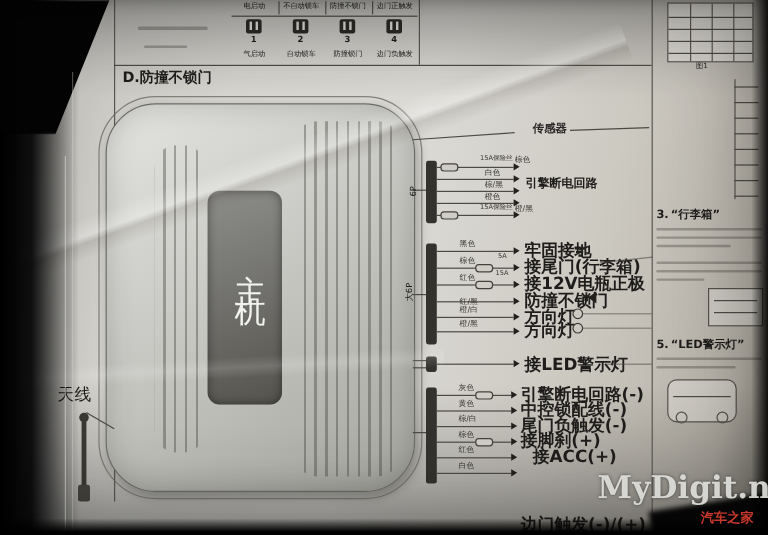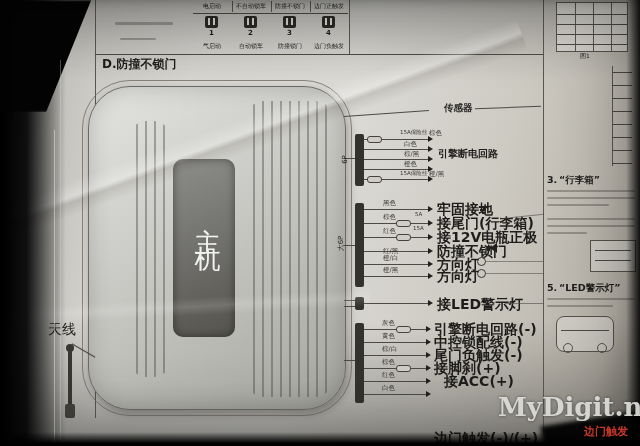--- a/index.html
+++ b/index.html
@@ -287,14 +287,14 @@
   <div class="edge-left"></div>
   <div class="corner-tl"></div>
   <div class="page-hl" style="left:54px;top:130px;height:316px;"></div>
   <div class="page-hl" style="left:60px;top:60px;height:386px;opacity:.6;"></div>
   <div class="corner-br"></div>
   <div class="edge-bottom"></div>
   <div class="edge-right"></div>
   <div class="vig"></div>
 
   <div class="wm2">MyDigit.net</div>
-  <div class="wm3">边门触发</div>
+  <div class="wm3">汽车之家</div>
 </div>
 
 </body></html>

